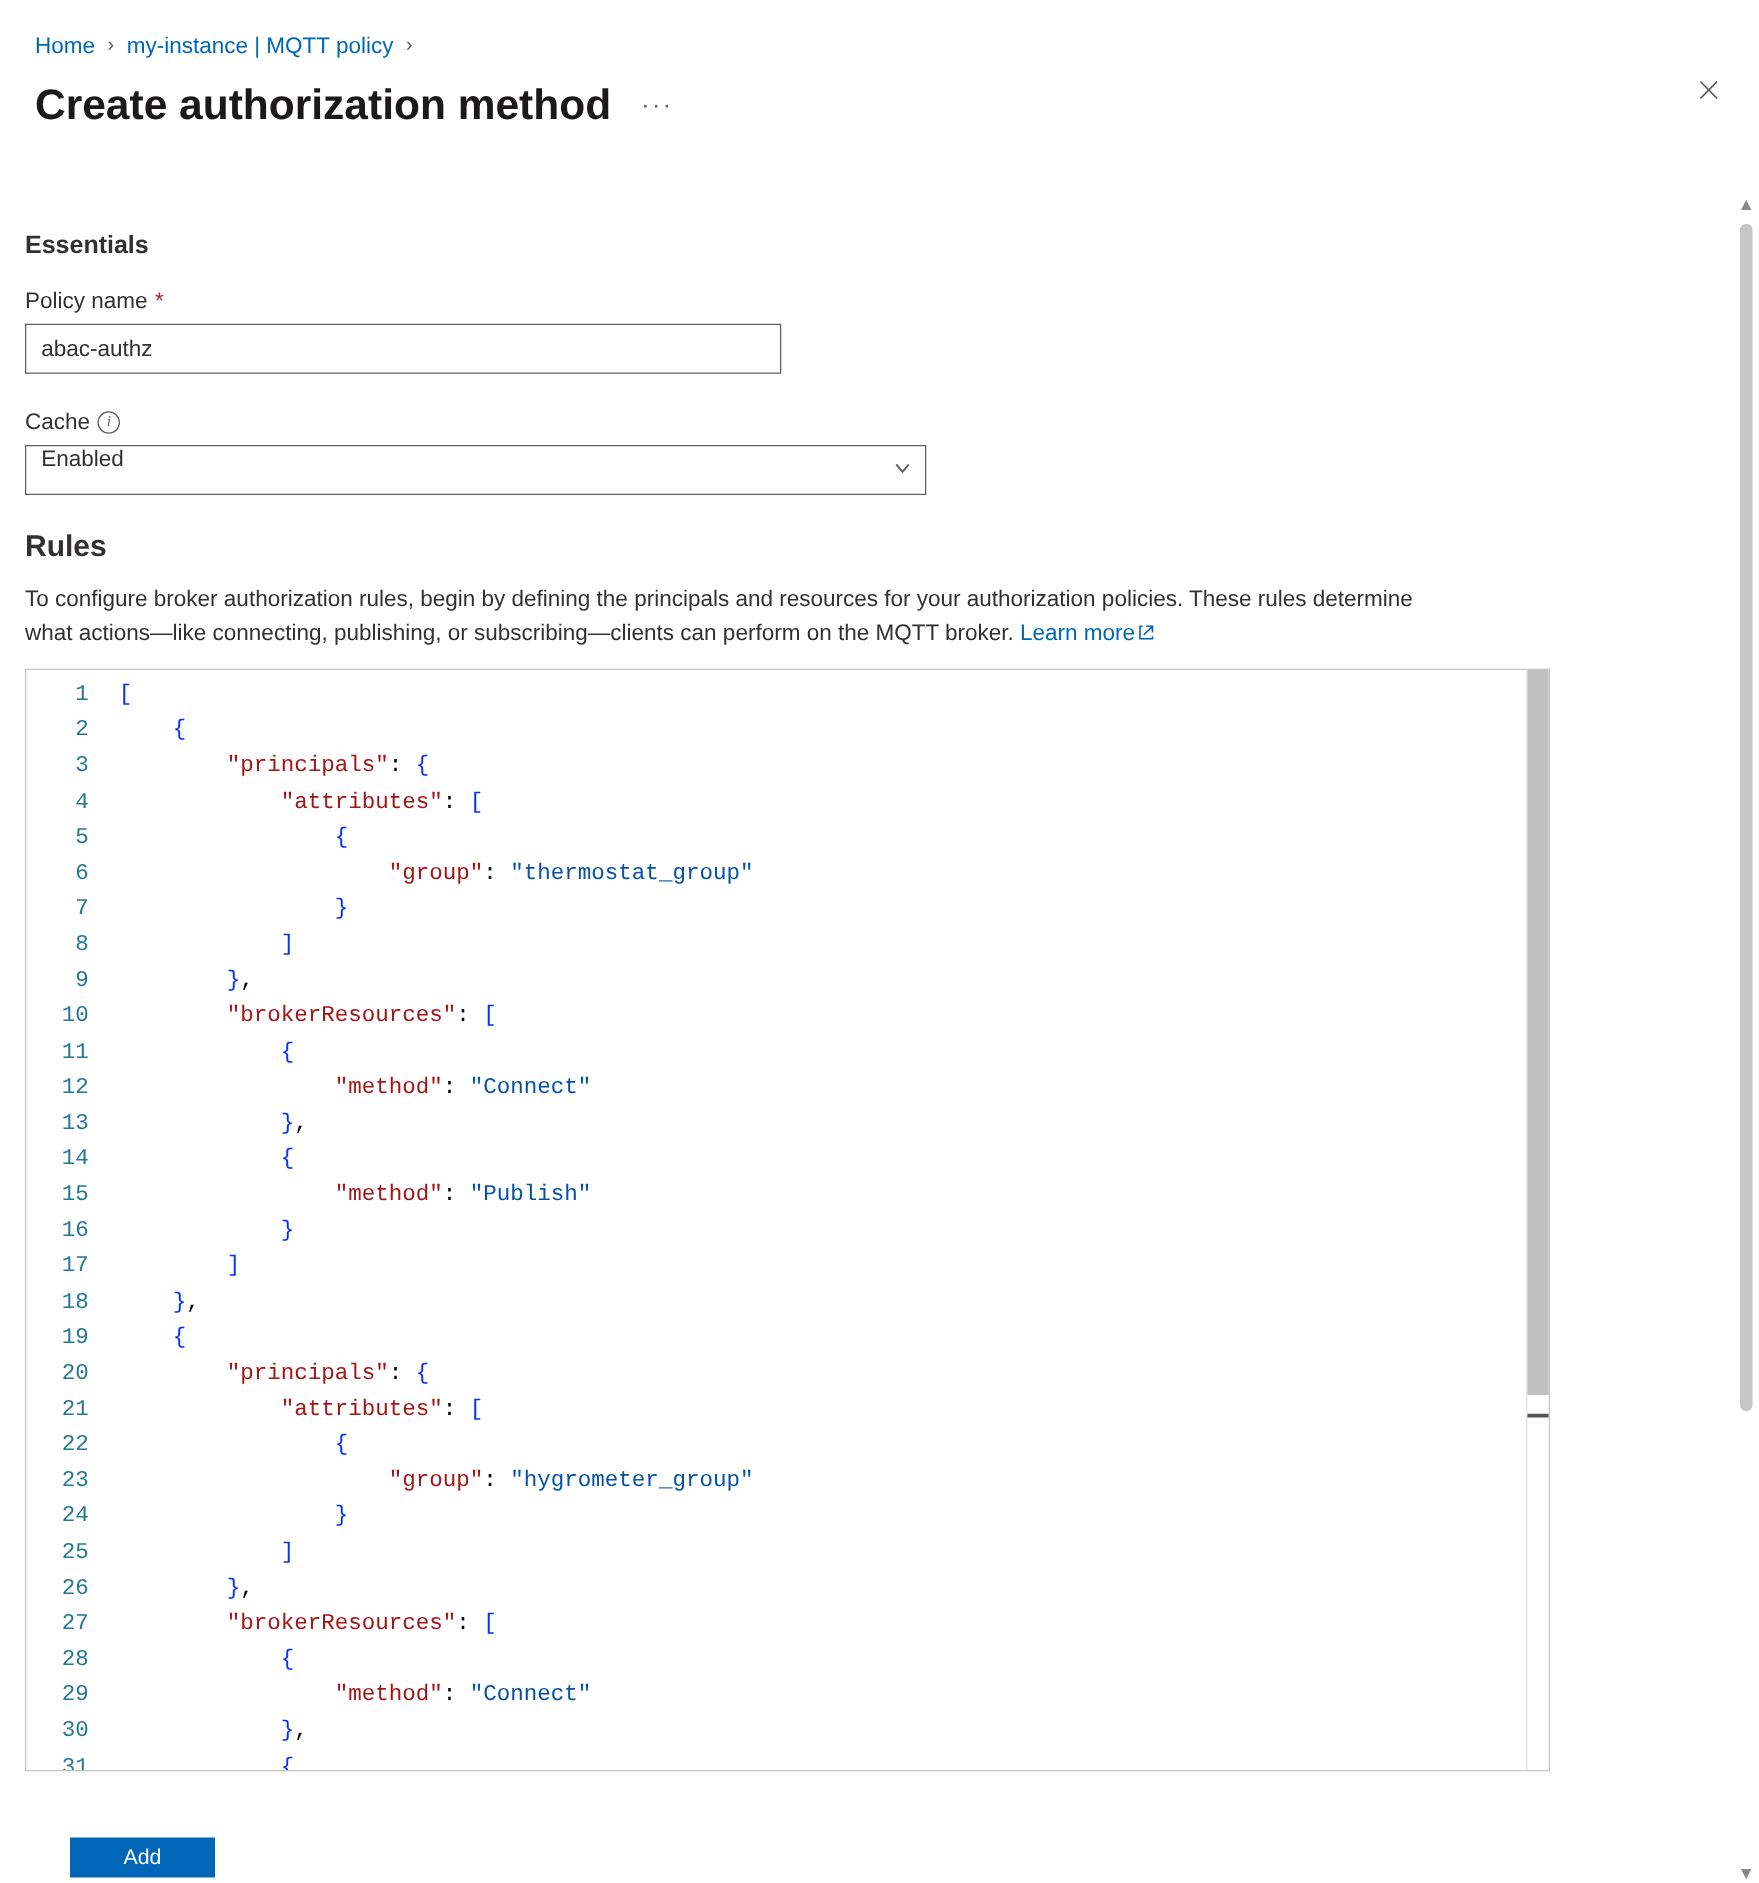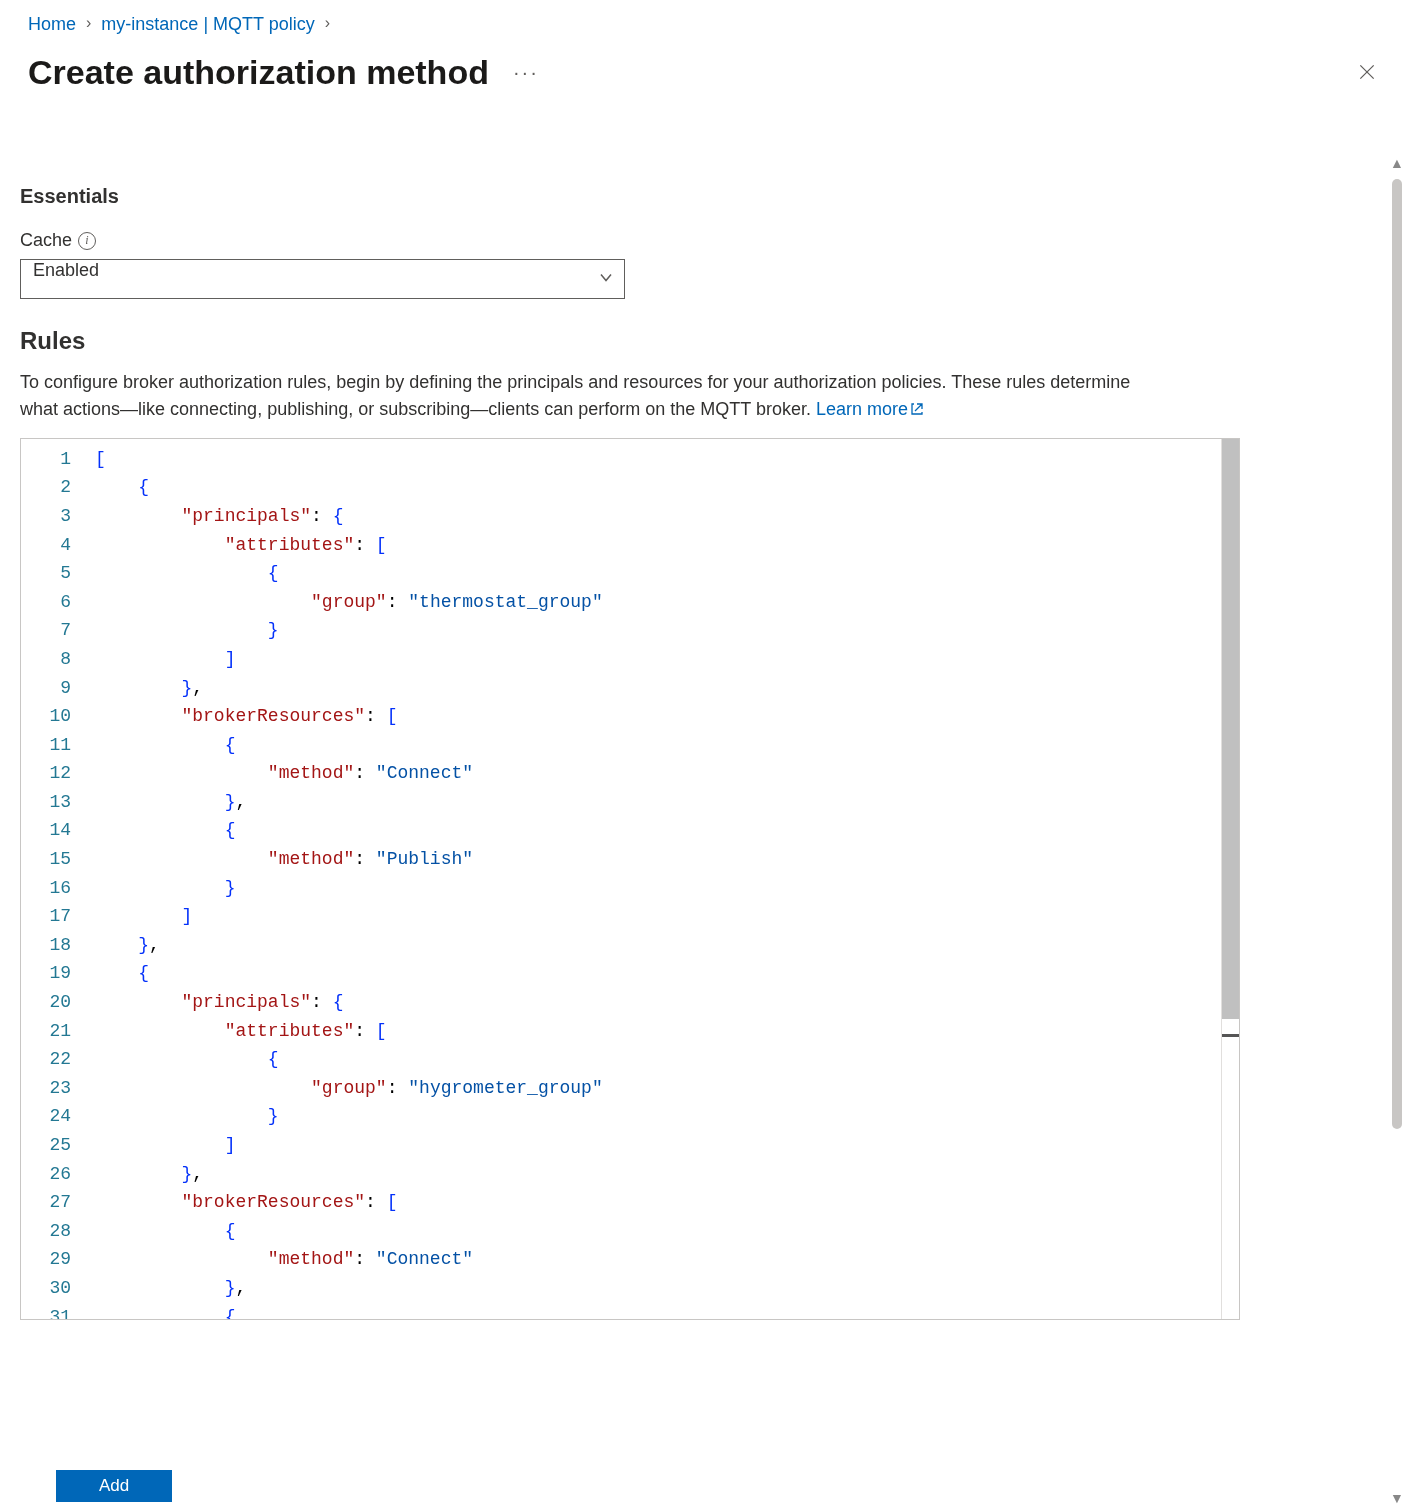--- a/index.html
+++ b/index.html
@@ -12,24 +12,25 @@
       font-size: 14px;
       color: #323130;
       background: #fff;
       width: 1407px;
       height: 1506px;
       position: relative;
       overflow: hidden;
     }
     .breadcrumb {
       display: flex;
-      align-items: flex-start;
+      align-items: center;
       gap: 10px;
       padding: 14px 28px 6px 28px;
       font-size: 18px;
+      margin-top: 12px;
     }
     .breadcrumb a {
       color: #0067b8;
       text-decoration: none;
     }
     .breadcrumb .sep {
       color: #605e5c;
       font-size: 16px;
     }
     .title-row {
@@ -128,21 +129,21 @@
       width: 605px;
       height: 40px;
       border: 1px solid #605e5c;
       padding: 0 12px;
       font-size: 18px;
       color: #323130;
       outline: none;
     }
     .select-wrap {
       position: relative;
-      width: 605px;
+      width: 721px;
     }
     .select-input {
       width: 100%;
       height: 40px;
       border: 1px solid #605e5c;
       padding: 0 12px;
       font-size: 18px;
       color: #323130;
       background: #fff;
       appearance: none;
@@ -268,20 +269,27 @@
   <span class="scroll-arrow">▲</span>
   <div class="scroll-thumb"></div>
   <div style="flex:1"></div>
   <span class="scroll-arrow">▼</span>
 </div>
 
 <div class="scroll-container">
   <div class="content">
     <div class="section-heading">Essentials</div>
 
+    <div class="field">
+      <div class="field-label">
+        <span>Policy name</span>
+        <span class="req">*</span>
+      </div>
+      <input type="text" class="text-input" value="abac-authz" style="">
+    </div>
 
     <div class="field">
       <div class="field-label">
         <span>Cache</span>
         <span class="info-icon">i</span>
       </div>
       <div class="select-wrap">
         <div class="select-input">Enabled</div>
         <span class="chevron">
           <svg width="14" height="14" viewBox="0 0 14 14">

